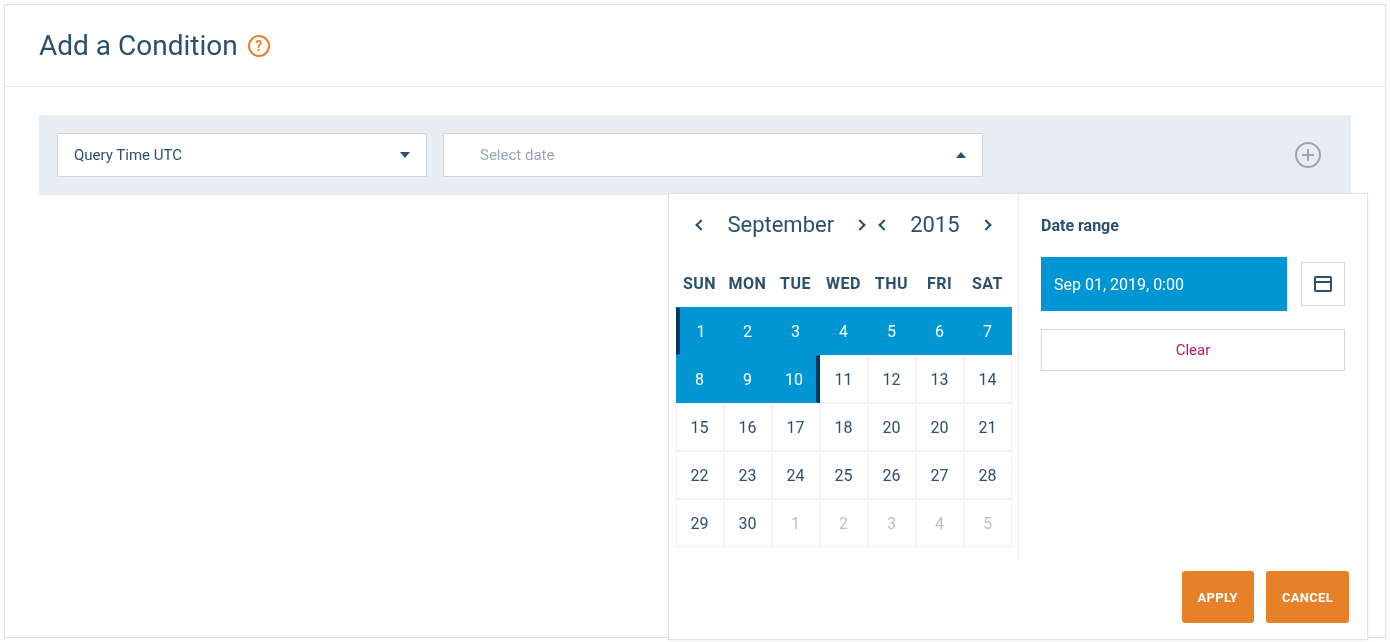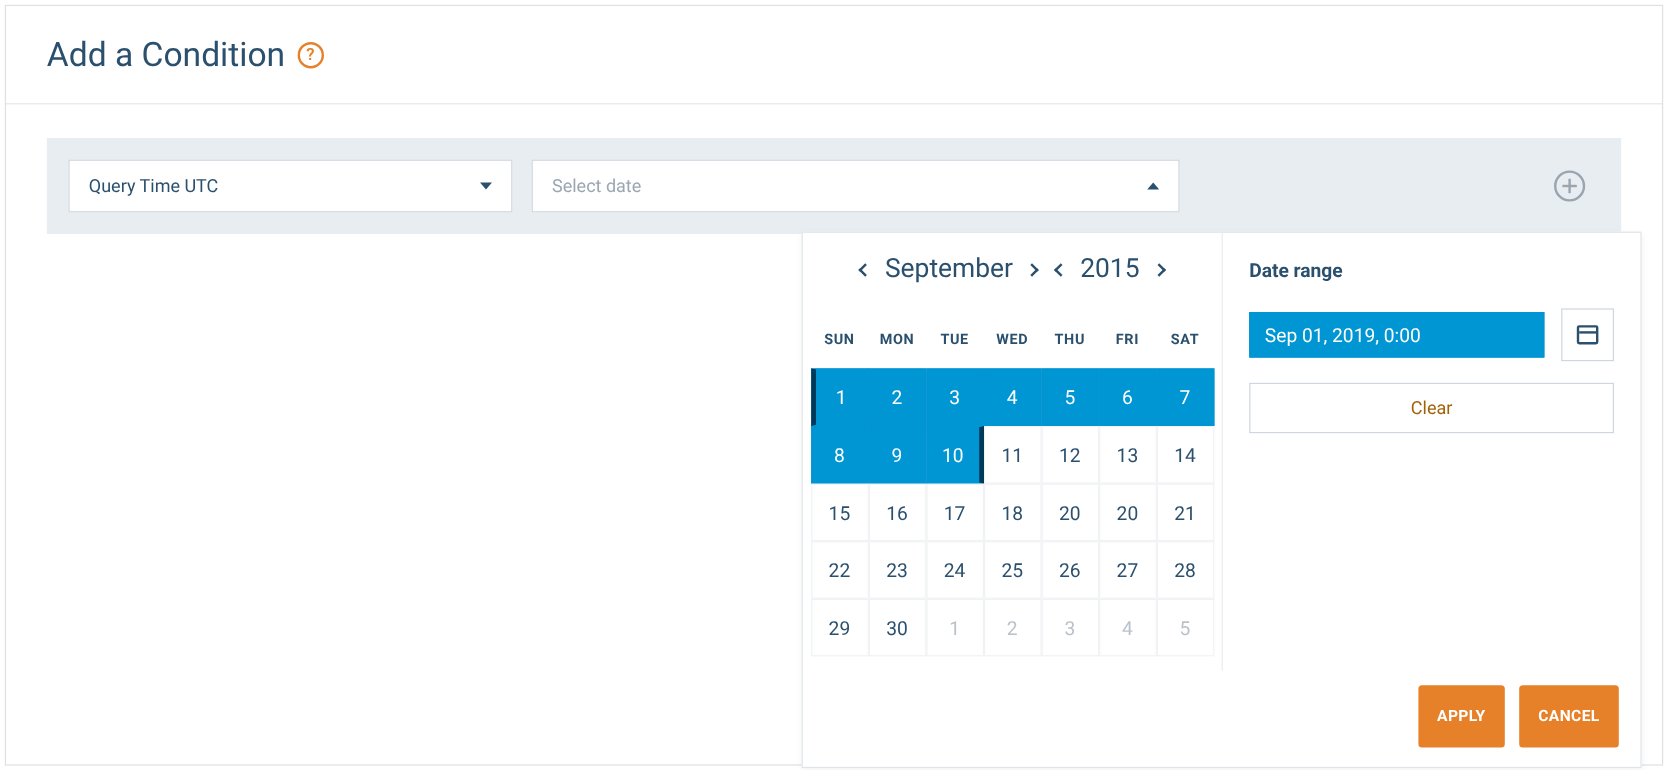--- a/index.html
+++ b/index.html
@@ -7,53 +7,53 @@
 .page { border: 1px solid #e0e0e0; margin: 4px; height: 634px; }
 .header { padding: 24px 34px 24px; }
 .header h1 { color: #2b506e; font-size: 28px; font-weight: 400; display: inline-flex; align-items: center; gap: 10px; }
 .help-icon { display: inline-flex; width: 22px; height: 22px; border: 2px solid #e6812a; border-radius: 50%; color: #e6812a; align-items: center; justify-content: center; font-size: 14px; font-weight: 600; }
 .divider { border-top: 1px solid #e5e5e5; }
 .condition-bar { margin: 28px 34px; background: #e8edf1; padding: 18px 18px; display: flex; align-items: center; gap: 16px; position: relative; }
 .dropdown { background: #fff; border: 1px solid #cfd6dd; height: 44px; display: flex; align-items: center; justify-content: space-between; padding: 0 16px; font-size: 15px; color: #2b506e; cursor: pointer; position: relative; }
 .dd-field { width: 370px; }
 .dd-op { width: 195px; }
 .dd-date { width: 540px; flex: none; }
-.dd-date .placeholder { color: #9aa7b3; font-style: normal; }
+.dd-date .placeholder { color: #9aa7b3; font-style: normal; margin-left: 20px; }
 .caret-down { width: 0; height: 0; border-left: 5px solid transparent; border-right: 5px solid transparent; border-top: 6px solid #2b506e; }
 .caret-up { width: 0; height: 0; border-left: 5px solid transparent; border-right: 5px solid transparent; border-bottom: 6px solid #2b506e; }
 .plus-btn { width: 50px; height: 44px; display: flex; align-items: center; justify-content: center; margin-left: auto; cursor: pointer; }
 .plus-circle { width: 26px; height: 26px; border: 2px solid #9aa5af; border-radius: 50%; position: relative; }
 .plus-circle::before, .plus-circle::after { content: ""; position: absolute; background: #9aa5af; }
 .plus-circle::before { width: 12px; height: 2px; top: 10px; left: 5px; }
 .plus-circle::after { width: 2px; height: 12px; top: 5px; left: 10px; }
 .picker { position: absolute; top: 193px; left: 668px; width: 700px; background: #fff; border: 1px solid #e0e4e8; box-shadow: 0 2px 6px rgba(0,0,0,0.06); }
 .picker-body { display: flex; }
 .calendar { width: 350px; padding: 18px 0 12px; border-right: 1px solid #e9ecef; }
 .cal-header { display: flex; align-items: center; justify-content: center; gap: 6px; color: #2b506e; font-size: 22px; margin-bottom: 22px; }
 .cal-chevron { display:inline-block; width: 8px; height: 8px; border-top: 2px solid #2b506e; border-right: 2px solid #2b506e; cursor:pointer; }
 .chev-left { transform: rotate(-135deg); }
 .chev-right { transform: rotate(45deg); }
-.cal-title { font-weight: 400; margin: 0 6px; }
+.cal-title { font-weight: 400; margin: 0 16px; }
 .cal-grid { display: grid; grid-template-columns: repeat(7, 48px); grid-auto-rows: 48px; justify-content: center; }
-.dow { font-size: 12px; color: #2b506e; font-weight: 700; display:flex; align-items:center; justify-content:center; letter-spacing: 0.5px; }
+.dow { font-size: 16px; color: #2b506e; font-weight: 700; display:flex; align-items:center; justify-content:center; letter-spacing: 0.5px; }
 .day { display:flex; align-items:center; justify-content:center; font-size: 16px; color: #2b506e; border: 1px solid #f0f2f4; cursor:pointer; }
 .day.muted { color: #b9c2ca; }
 .day.sel { background: #0095d3; color: #fff; border-color:#0095d3; }
 .day.start { border-left: 4px solid #003a5a; }
 .day.end { border-right: 4px solid #003a5a; }
 .range-pane { flex: 1; padding: 22px 22px 0 22px; }
 .range-title { color: #2b506e; font-size: 16px; font-weight: 700; margin-bottom: 22px; }
 .range-row { display: flex; align-items: center; gap: 14px; margin-bottom: 14px; }
-.range-input { flex: 1; height: 38px; border: 1px solid #cfd6dd; padding: 0 12px; font-size: 16px; color: #2b506e; display:flex; align-items:center; }
+.range-input { flex: 1; height: 54px; border: 1px solid #cfd6dd; padding: 0 12px; font-size: 16px; color: #2b506e; display:flex; align-items:center; }
 .range-input.active { background: #0095d3; color: #fff; border-color: #0095d3; }
 .range-input.focus { border: 2px solid #0095d3; color:#2b506e; }
 .cal-icon-btn { width: 44px; height: 44px; border: 1px solid #cfd6dd; display:flex; align-items:center; justify-content:center; cursor:pointer; }
 .cal-icon { width: 18px; height: 16px; border: 2px solid #2b506e; border-radius: 2px; position: relative; }
 .cal-icon::before { content:""; position:absolute; top:3px; left:0; right:0; height:2px; background:#2b506e; }
-.clear-btn { width: 100%; height: 42px; border: 1px solid #cfd6dd; background:#fff; color:#a16207; font-size:15px; cursor:pointer; margin-top: 4px; }
+.clear-btn { width: 100%; height: 42px; border: 1px solid #cfd6dd; background:#fff; color:#be185d; font-size:15px; cursor:pointer; margin-top: 4px; }
 .picker-footer { display:flex; justify-content:flex-end; gap: 12px; padding: 12px 18px 16px; }
 .btn { height: 52px; padding: 0 16px; border: none; border-radius: 3px; font-size: 13px; font-weight: 700; cursor:pointer; letter-spacing: 0.3px; }
 .btn-apply { background: #e6812a; color:#fff; }
 .btn-cancel { background: #e6812a; color:#fff; }
 </style>
 </head>
 <body>
 
 <div class="page">
   <div class="header">

